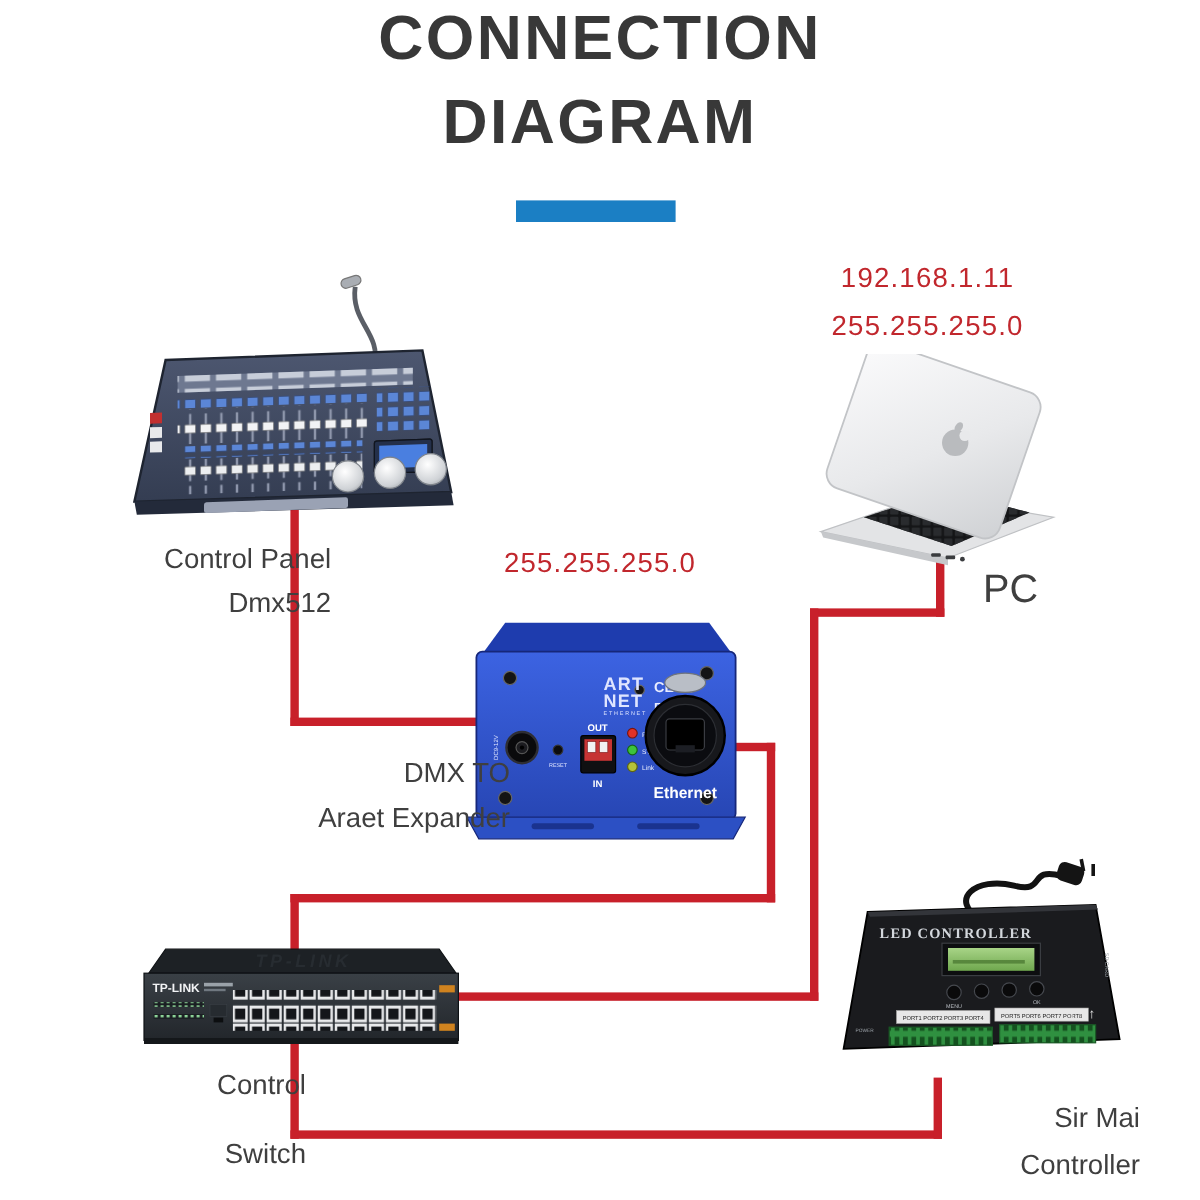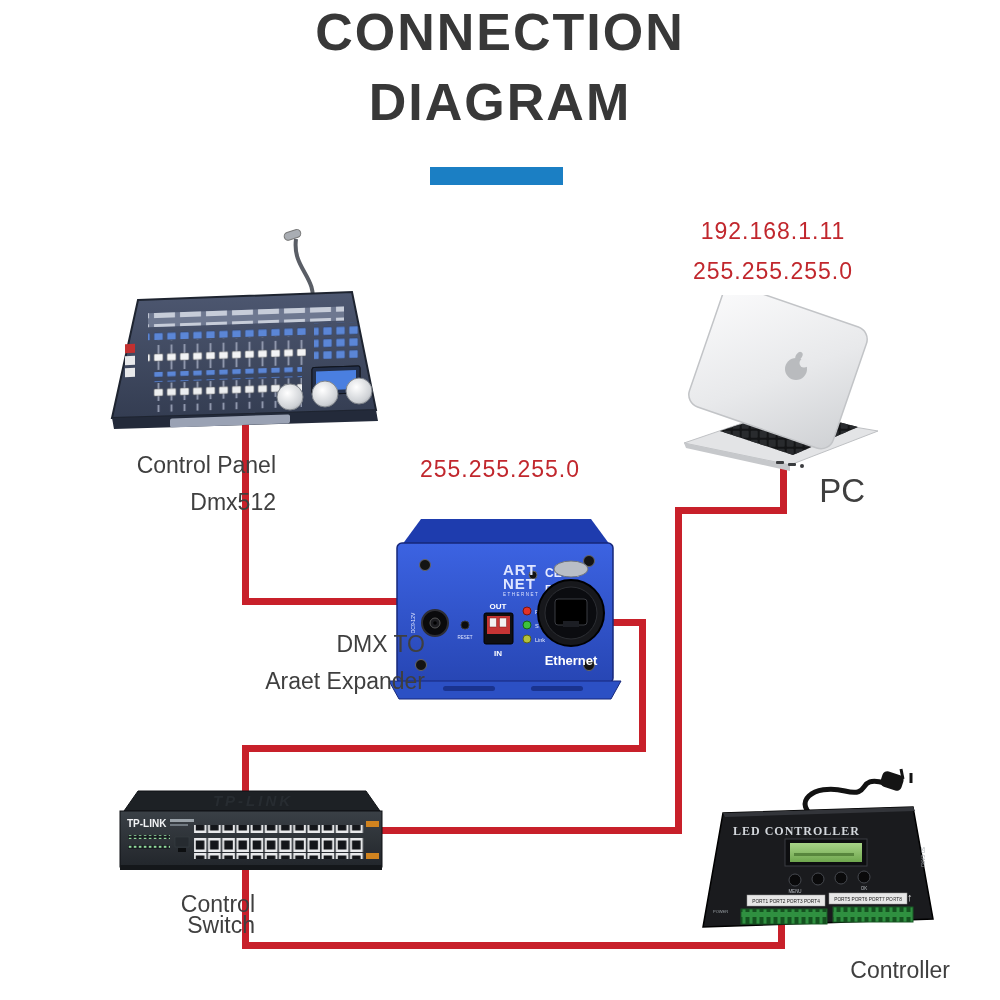--- a/index.html
+++ b/index.html
@@ -233,21 +233,21 @@
         <rect x="20" y="60" width="42" height="4" fill="url(#ledRow)"></rect>
         <rect x="67" y="52" width="14" height="10" fill="#262b30" stroke="#3a4046" stroke-width="0.5"></rect>
         <rect x="70" y="63" width="8" height="4" fill="#0c0e10"></rect>
         <rect x="86" y="40" width="170" height="34" fill="url(#portP)"></rect>
         <rect x="258" y="36" width="13" height="6" fill="#d0831f"></rect>
         <rect x="258" y="68" width="13" height="6" fill="#d0831f"></rect>
       </g>
     </svg>
   </div>
 
-  <div class="dev" style="left:695px;top:761px;width:250px;height:180px">
+  <div class="dev" style="left:695px;top:708px;width:250px;height:180px">
     <svg width="250" height="180" viewBox="0 0 250 180">
       <defs>
         <linearGradient id="lcdG" x1="0" y1="0" x2="0" y2="1">
           <stop offset="0" stop-color="#a8d487"></stop>
             <stop offset="1" stop-color="#6fa74e"></stop>
         </linearGradient>
         <pattern id="pinP" width="7" height="14" patternUnits="userSpaceOnUse">
           <rect x="1.5" y="2" width="4" height="9" fill="#14511f"></rect>
         </pattern>
       </defs>
@@ -301,17 +301,18 @@
 
   <div class="lbl" style="left:58px;top:452px;width:218px">Control Panel</div>
   <div class="lbl" style="left:58px;top:489px;width:218px">Dmx512</div>
 
   <div class="lbl" style="left:210px;top:668px;width:215px">Araet Expander</div>
   <div class="lbl" style="left:210px;top:631px;width:215px">DMX TO</div>
 
   <div class="lbl" style="left:795px;top:478px;width:70px;font-size:33px">PC</div>
 
   <div class="lbl" style="left:85px;top:891px;width:170px">Control</div>
-  <div class="lbl" style="left:85px;top:912px;width:170px">Switch</div>
-
+  <div class="lbl" style="left:85px;top:948px;width:170px">Switch</div>
+
+  <div class="lbl" style="left:770px;top:918px;width:180px">Sir Mai</div>
   <div class="lbl" style="left:770px;top:957px;width:180px">Controller</div>
 
 </div>
 
 </body></html>

